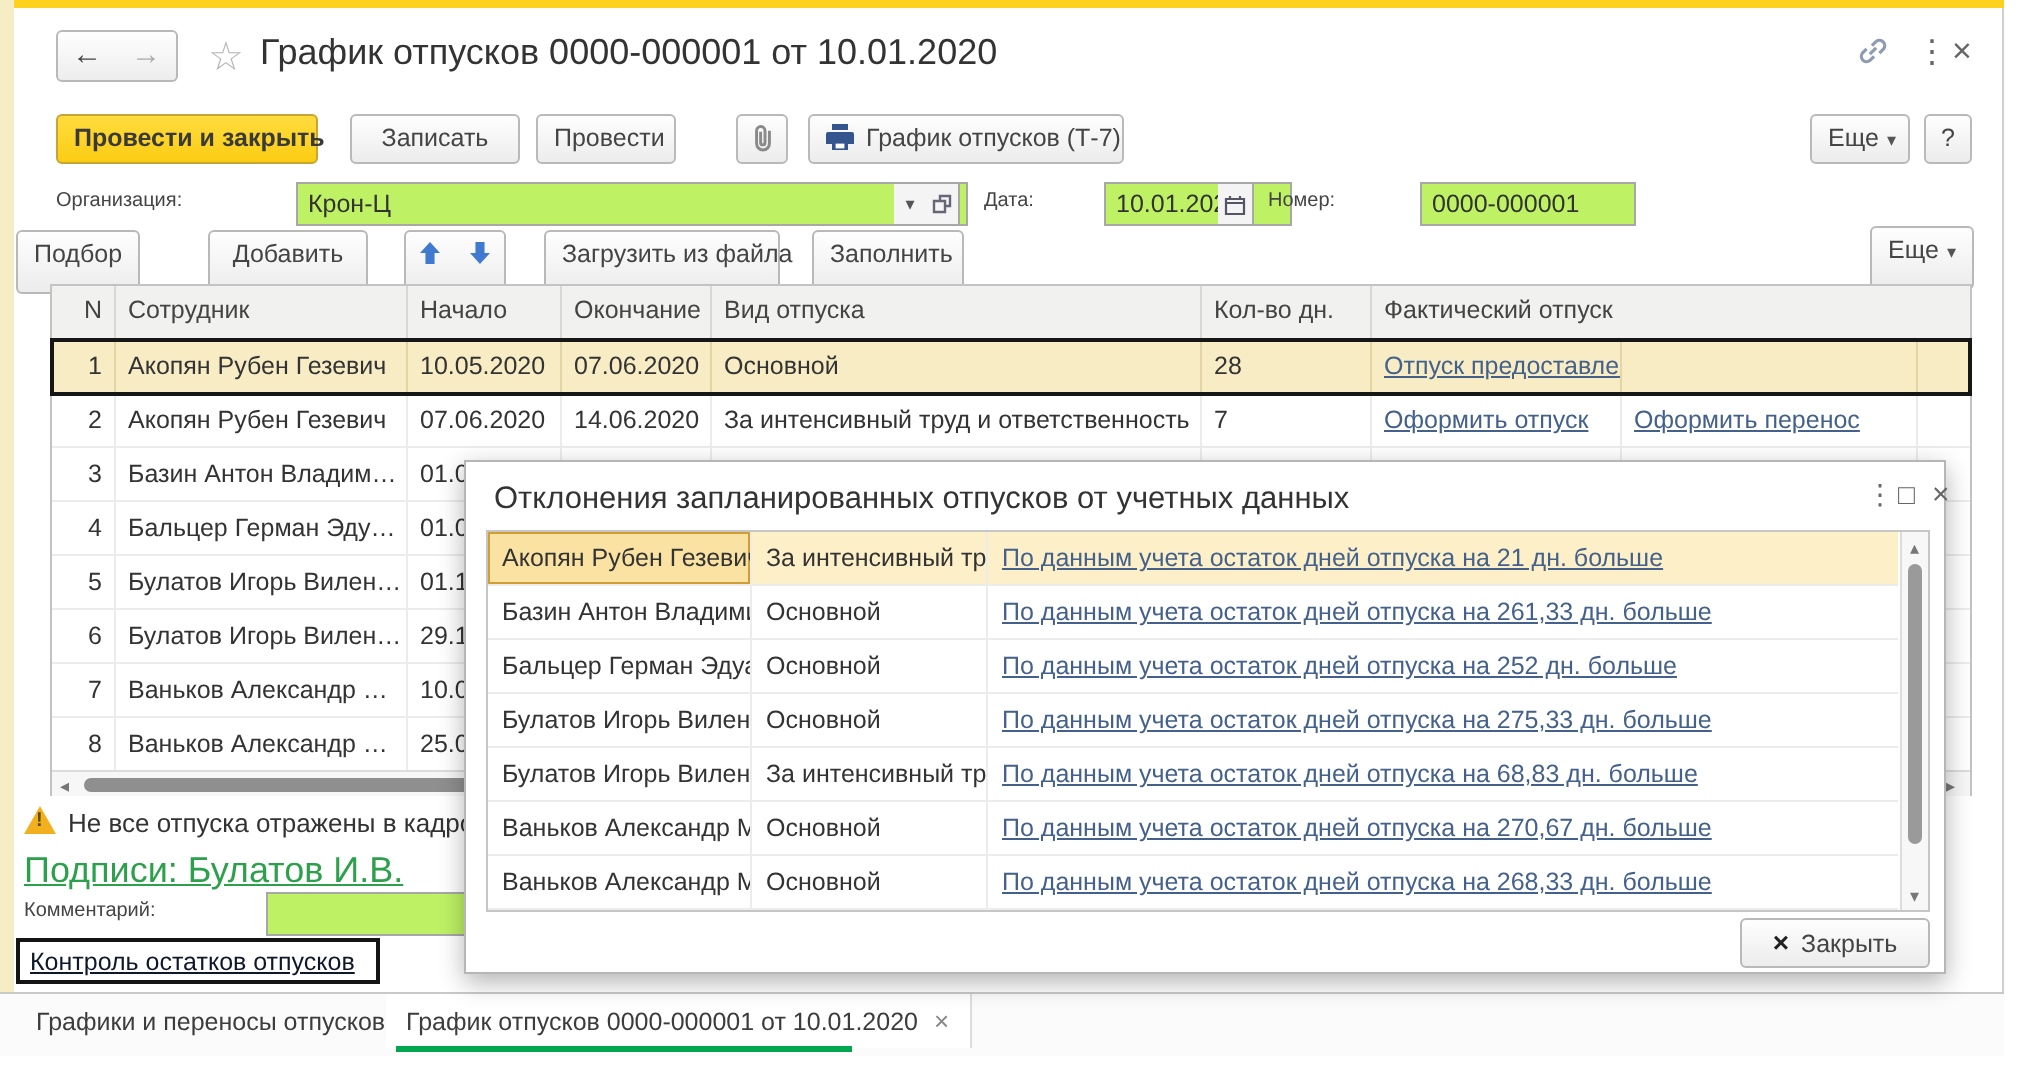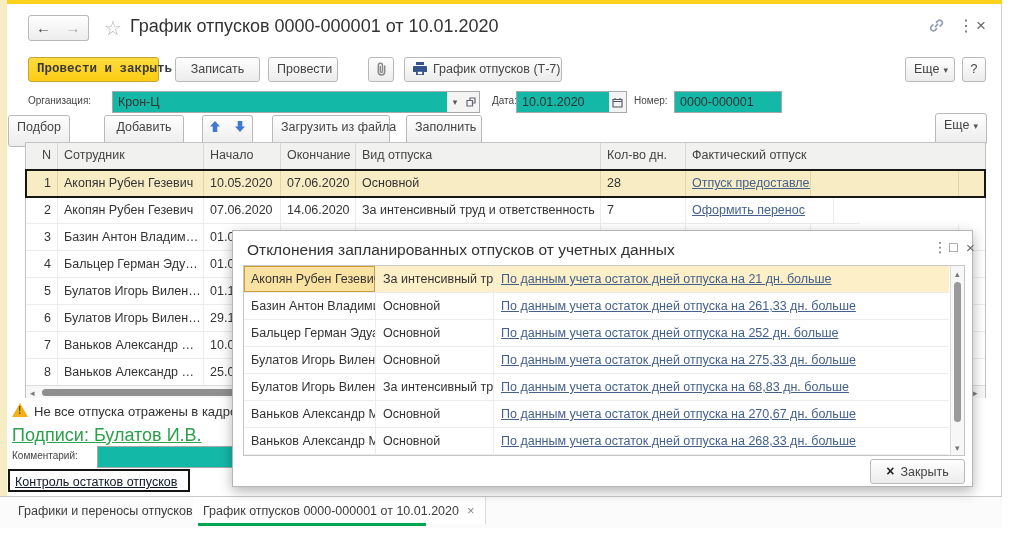--- a/index.html
+++ b/index.html
@@ -22,21 +22,21 @@
   .hicon{top:16px;font-size:15px;color:#666;cursor:pointer;}
 
   
   .btn{height:25px;background:linear-gradient(#fefefe,#ececec);border:1px solid #b9b9b9;border-radius:3px;font-size:12.5px;color:#444;text-align:center;line-height:23px;cursor:pointer;white-space:nowrap;padding:0 8px;}
   .btn.primary{background:linear-gradient(#ffdc3e,#fbcc13);border-color:#c8a432;font-weight:bold;color:#3a3a3a;}
   .btn.small{height:32px;line-height:22px;}
   .caret{font-size:9px;color:#555;margin-left:4px;}
 
   
   .lbl{font-size:10px;color:#444;white-space:nowrap;}
-  .inp{height:22px;border:1px solid #a8a8a8;background:#14b8a6;font-size:12.5px;color:#333;line-height:20px;padding:0 5px;font-family:"Liberation Sans",sans-serif;}
+  .inp{height:22px;border:1px solid #a8a8a8;background:#bef264;font-size:12.5px;color:#333;line-height:20px;padding:0 5px;font-family:"Liberation Sans",sans-serif;margin-left:36px;}
   .fseg{height:22px;border:1px solid #a8a8a8;border-left:none;background:#f4f4f4;text-align:center;line-height:20px;font-size:9px;color:#555;cursor:pointer;}
 
   
   .grid{left:25px;top:142px;width:961px;height:256px;border:1px solid #c3c3c3;background:#fff;}
   .ghead{display:flex;height:26px;background:#f1f1ef;border-bottom:1px solid #c9c9c9;}
   .hc{height:26px;line-height:25px;font-size:12.5px;color:#444;padding:0 6px;box-sizing:border-box;border-right:1px solid #d8d8d8;overflow:hidden;white-space:nowrap;}
   .trow{display:flex;cursor:pointer;}
   .trow.sel{outline:2px solid #161616;outline-offset:-1px;position:relative;z-index:2;}
   .trow.sel .c{background:#f8ecc5;border-color:#e4d5a6;}
   .c{height:27px;line-height:27px;font-size:12.5px;color:#333;padding:0 6px;box-sizing:border-box;border-right:1px solid #ececec;border-bottom:1px solid #ececec;overflow:hidden;white-space:nowrap;background:#fff;}
@@ -102,21 +102,21 @@
   <div class="abs star">☆</div>
   <div class="abs wtitle">График отпусков 0000-000001 от 10.01.2020</div>
   <div class="abs hicon" style="left:928px;top:17px;">
     <svg width="17" height="17" viewBox="0 0 16 16">
         <path fill="none" stroke="#8f9bb3" stroke-width="1.5" d="M6.5 9.5l3-3M5 7l-2 2a2.5 2.5 0 0 0 3.5 3.5l2-2M11 9l2-2A2.5 2.5 0 0 0 9.5 3.5l-2 2"></path>
       </svg>
   </div>
   <div class="abs hicon" style="left:958px;font-size:16px;">⋮</div>
   <div class="abs hicon" style="left:976px;font-size:17px;">×</div>
 
-  <div class="abs btn primary" style="left:28px;top:57px;width:131px;font-family:Liberation Mono, monospace;">Провести и закрыть</div>
+  <div class="abs btn primary" style="left:28px;top:57px;width:131px;">Провести и закрыть</div>
   <div class="abs btn" style="left:175px;top:57px;width:85px;">Записать</div>
   <div class="abs btn" style="left:268px;top:57px;width:70px;">Провести</div>
   <div class="abs btn" style="left:368px;top:57px;width:26px;padding:0;">
     <span><svg width="11" height="15" viewBox="0 0 12 16" style="margin-top:4px;">
           <path fill="none" stroke="#8a8a8a" stroke-width="1.6" d="M9.5 3.5v7a3.5 3.5 0 0 1-7 0v-7a2.3 2.3 0 0 1 4.6 0v6.5a1.2 1.2 0 0 1-2.4 0V4"></path>
         </svg></span>
   </div>
   <div class="abs btn" style="left:404px;top:57px;width:158px;text-align:left;">
     <span style="display:inline-block;vertical-align:-2px;margin-right:6px;"><svg width="14" height="13" viewBox="0 0 14 13">
           <path fill="#33548c" d="M3 0h8v3H3zM1 4h12a1 1 0 0 1 1 1v5h-3v3H3v-3H0V5a1 1 0 0 1 1-1zm3 5h6v3H4z"></path>
@@ -182,20 +182,21 @@
           <div class="c w-f2"></div>
           <div class="c w-f3"></div>
         </div>
         <div class="trow">
           <div class="c w-n">2</div>
           <div class="c w-emp">Акопян Рубен Гезевич</div>
           <div class="c w-st">07.06.2020</div>
           <div class="c w-en">14.06.2020</div>
           <div class="c w-ty">За интенсивный труд и ответственность</div>
           <div class="c w-da">7</div>
+          <div class="c w-f1"><span class="lnk">Оформить отпуск</span></div>
           <div class="c w-f2"><span class="lnk">Оформить перенос</span></div>
           <div class="c w-f3"></div>
         </div>
         <div class="trow">
           <div class="c w-n">3</div>
           <div class="c w-emp">Базин Антон Владим…</div>
           <div class="c w-st">01.0</div>
           <div class="c w-en"></div>
           <div class="c w-ty"></div>
           <div class="c w-da"></div>

